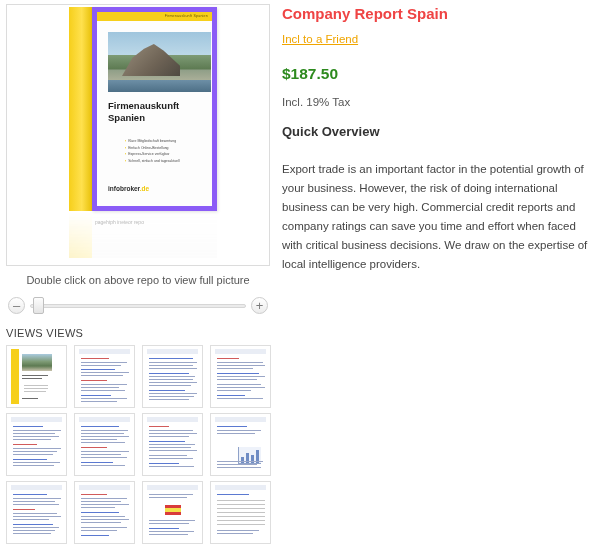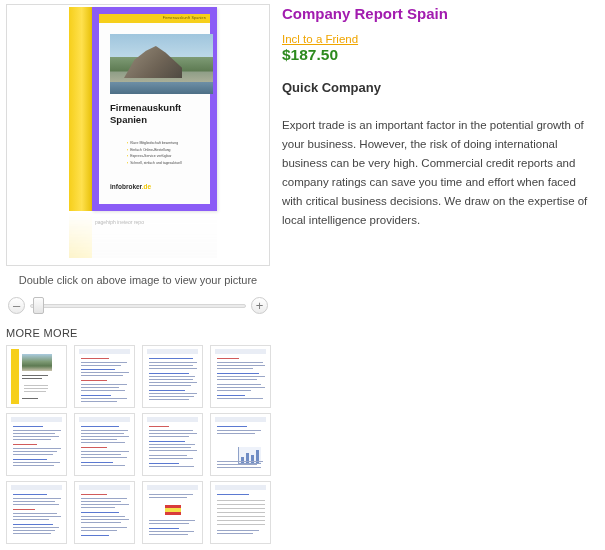--- a/index.html
+++ b/index.html
@@ -53,21 +53,21 @@
     height: 204px;
     background: linear-gradient(to right, #f6cf1b 0%, #ffe14e 55%, #e8c007 100%);
   }
   .book-face {
     position: absolute;
     left: 23px;
     top: 0;
     width: 125px;
     height: 204px;
     background: #fdfdfd;
-    border: 7px solid #8b5cf6;
+    border: 5px solid #8b5cf6;
     box-sizing: border-box;
     box-shadow: 1px 1px 3px rgba(0,0,0,0.12);
   }
   .book-topbar {
     position: absolute;
     left: 0;
     top: 0;
     width: 100%;
     height: 9px;
     background: #f6cf1b;
@@ -295,38 +295,38 @@
   
   .right-col {
     position: absolute;
     left: 282px;
     top: 0;
     width: 318px;
   }
   .product-title {
     font-size: 15px;
     font-weight: bold;
-    color: #a21caf;
+    color: #ef4444;
     margin: 5px 0 0 0;
   }
   .email-link {
     display: inline-block;
     margin-top: 11px;
     font-size: 11.5px;
     color: #f0a500;
     text-decoration: underline;
     cursor: pointer;
   }
   .availability {
     margin-top: 15px;
     font-size: 11.5px;
     color: #444444;
   }
   .price {
-    margin-top: 0;
+    margin-top: 19px;
     font-size: 15.5px;
     font-weight: bold;
     color: #2d8a1e;
   }
   .tax-note {
     margin-top: 13px;
     font-size: 11.5px;
     color: #555555;
   }
   .section-head {
@@ -374,30 +374,30 @@
           <div class="book-logo"><span>infobroker</span><span class="dot">.de</span></div>
         </div>
       </div>
       <div class="book-reflection">
         <div class="r-spine"></div>
         <div class="r-face"></div>
       </div>
       <div class="reflect-caption">pagehtph ineteor repo</div>
     </div>
 
-    <div class="dbl-click-note">Double click on above image to view your picture</div>
+    <div class="dbl-click-note">Double click on above repo to view full picture</div>
 
     <div class="zoom-row">
       <div class="zoom-btn zoom-out">–</div>
       <div class="zoom-track"></div>
       <div class="zoom-handle"></div>
       <div class="zoom-btn zoom-in">+</div>
     </div>
 
-    <div class="more-views-title">MORE MORE</div>
+    <div class="more-views-title">VIEWS VIEWS</div>
 
     <div class="thumbs">
 
       <div class="thumb">
         <div class="page-mini">
           <div class="cover-mini-spine"></div>
           <div class="cover-mini-photo"></div>
           <div class="ln dark" style="left:11px;top:26px;width:26px;"></div>
           <div class="ln dark" style="left:11px;top:29px;width:20px;"></div>
           <div class="ln gray" style="left:13px;top:36px;width:24px;"></div>
@@ -601,17 +601,18 @@
         </div>
       </div>
 
     </div>
   </div>
 
   <div class="right-col">
     <div class="product-title">Company Report Spain</div>
     <div class="email-link">Incl to a Friend</div>
     <div class="price">$187.50</div>
-    <div class="section-head">Quick Company</div>
+    <div class="tax-note">Incl. 19% Tax</div>
+    <div class="section-head">Quick Overview</div>
     <div class="overview-body">Export trade is an important factor in the potential growth of your business. However, the risk of doing international business can be very high. Commercial credit reports and company ratings can save you time and effort when faced with critical business decisions. We draw on the expertise of local intelligence providers.</div>
   </div>
 
 </div>
 
 </body></html>

